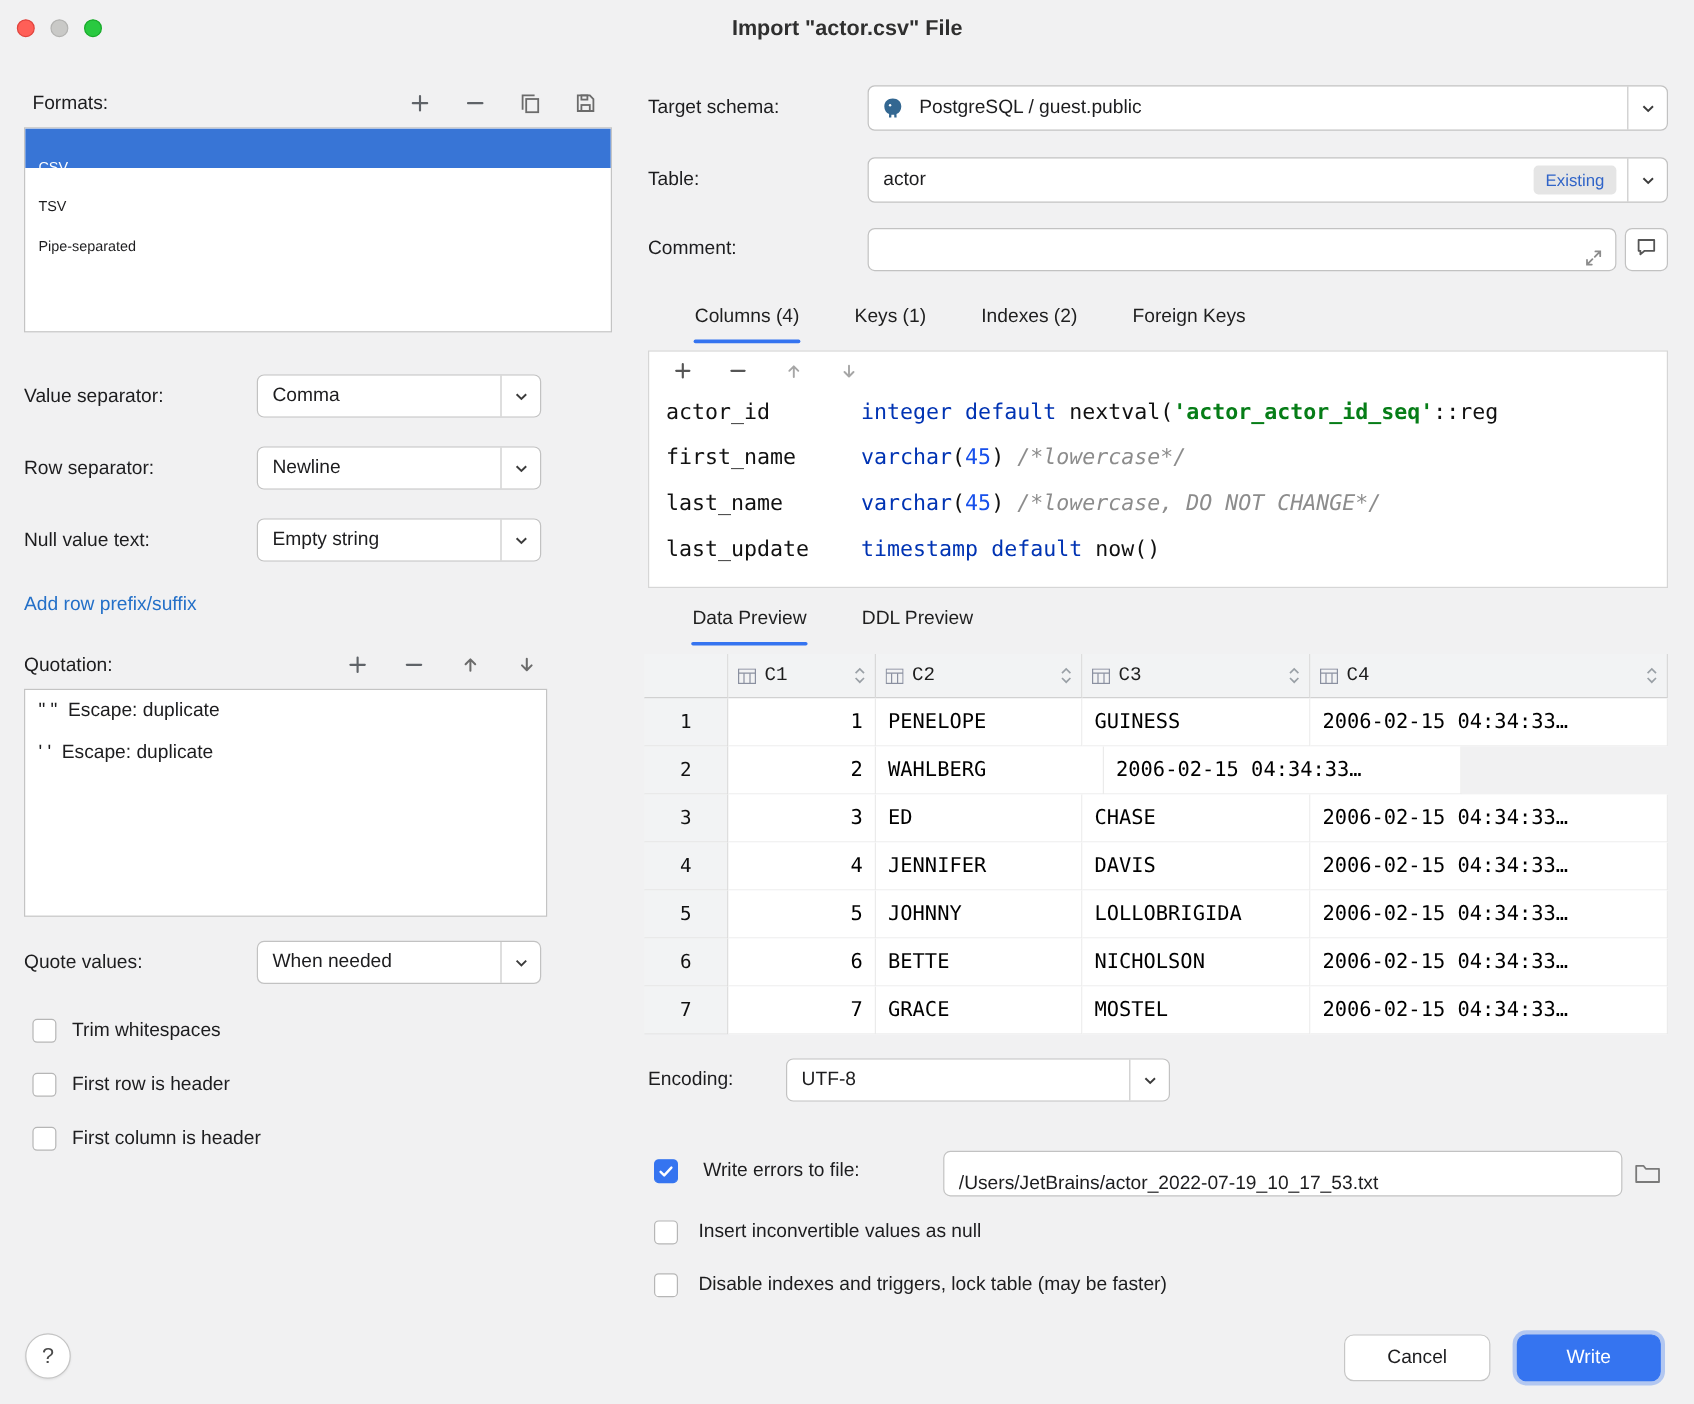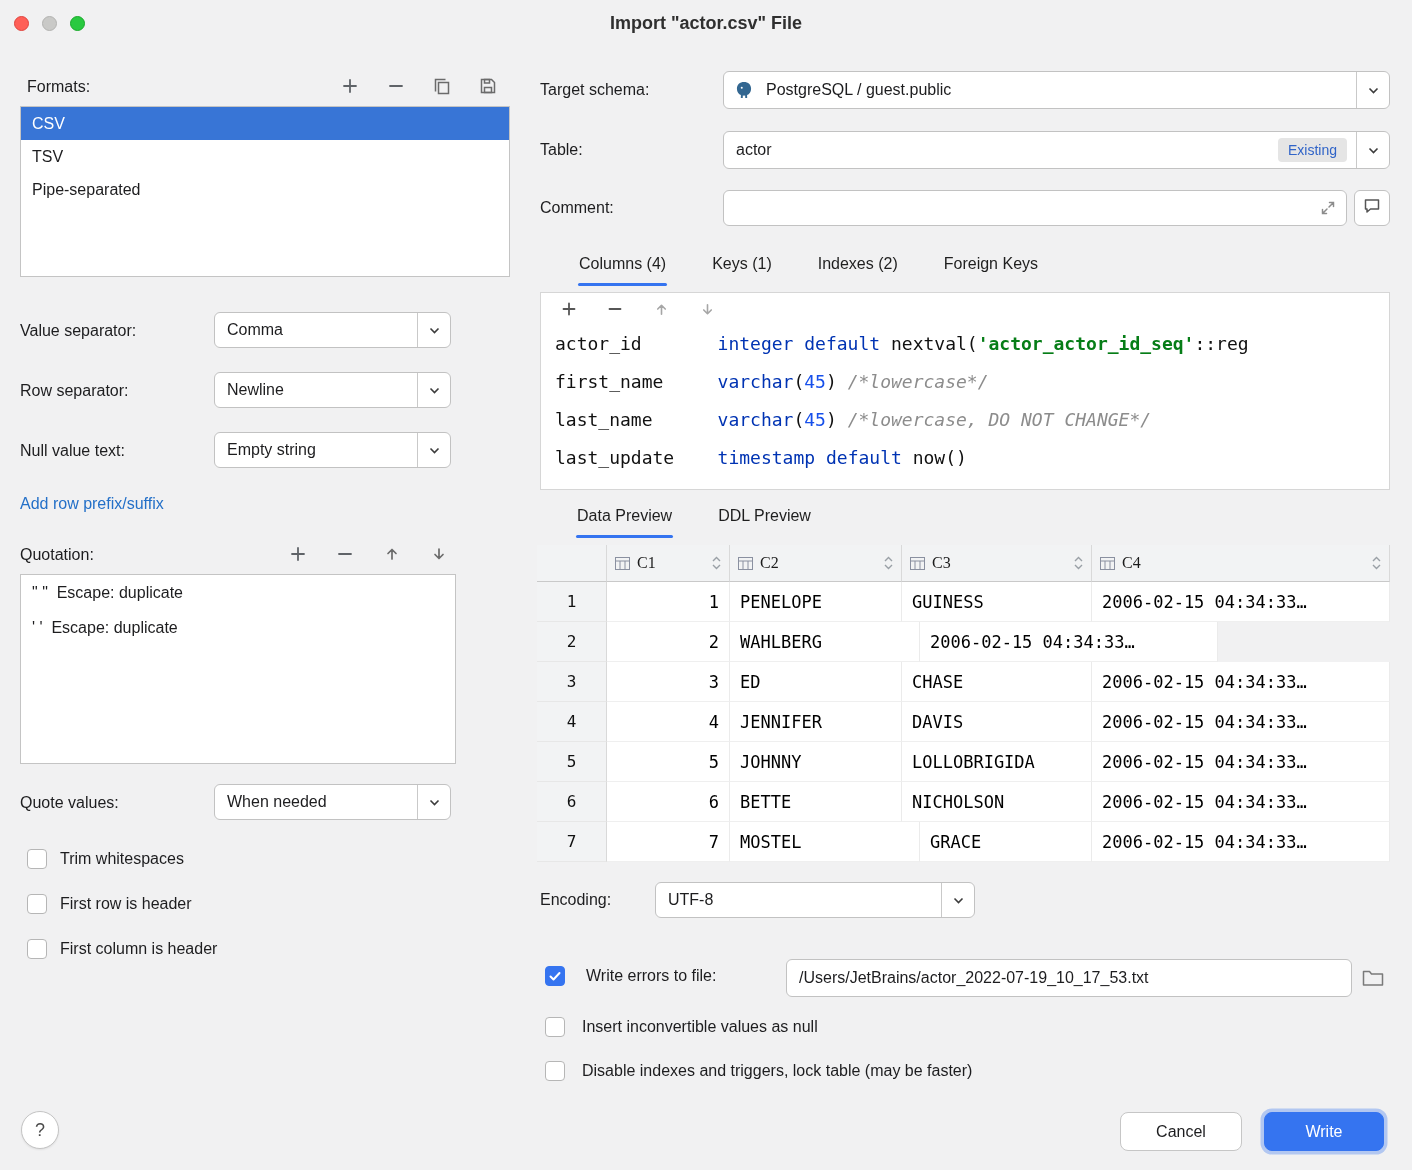--- a/index.html
+++ b/index.html
@@ -8,21 +8,21 @@
   
   .tl{position:absolute;width:15px;height:15px;border-radius:50%;top:16px}
   .tl.red{left:14px;background:#ff5f57;border:1px solid #e0443e}
   .tl.gray{left:42px;background:#c9c9c7;border:1px solid #b3b3b1}
   .tl.green{left:70px;background:#29c940;border:1px solid #18aa2a}
   .title{position:absolute;top:13px;left:0;right:0;text-align:center;font-size:18px;font-weight:bold;color:#2f2f2f}
   
   .lbl{position:absolute;font-size:16px;color:#1d1d1f;white-space:nowrap}
   
   .listbox{position:absolute;background:#fff;border:1px solid #c4c4c4;overflow:hidden}
-  .list-item{height:33px;line-height:33px;padding:0 11px;font-size:16px;white-space:pre}
+  .list-item{height:33px;line-height:33px;padding:16px 11px;font-size:12px;white-space:pre}
   .list-item.selected{background:#3875d6;color:#fff}
   .q-item{height:35px;line-height:35px;padding:0 11px;font-size:16px;white-space:pre}
   
   .icon-row{position:absolute;display:flex;gap:26px;align-items:center}
   .icon-btn{display:inline-flex;width:20px;height:20px;align-items:center;justify-content:center;cursor:default}
   
   .combo{position:absolute;height:36px;background:#fff;border:1px solid #c2c2c2;border-radius:6px;display:flex;align-items:center;cursor:default}
   .combo .val{flex:1;padding:0 12px;font-size:16px;white-space:nowrap;overflow:hidden}
   .combo .arrow-box{width:33px;align-self:stretch;border-left:1px solid #c9c9c9;display:flex;align-items:center;justify-content:center}
   .badge{background:#e5e5e5;color:#3064c8;font-size:14px;line-height:14px;padding:5px 10px;border-radius:4px;margin-right:9px;white-space:nowrap}
@@ -46,29 +46,29 @@
   .tok-s{color:#067d17;font-weight:bold}
   .tok-num{color:#1750eb}
   .tok-c{color:#8c8c8c;font-style:italic}
   
   .grid{position:absolute;left:537px;top:545px;width:853px}
   .ghead,.grow{display:flex}
   .gcell{box-sizing:border-box}
   .corner{width:70px;height:37px;background:#f2f3f4;border-right:1px solid #d9d9d9;border-bottom:1px solid #c9c9c9}
   .hcell{display:flex;align-items:center;height:37px;padding:0 8px;background:#f2f3f4;border-right:1px solid #d9d9d9;border-bottom:1px solid #c9c9c9}
   .hicon{display:inline-flex}
-  .hlabel{margin-left:7px;font-family:Liberation Serif, serif;font-size:16px;color:#1c1c1c}
+  .hlabel{margin-left:7px;font-family:Liberation Mono, monospace;font-size:16px;color:#1c1c1c}
   .hsort{margin-left:auto;display:inline-flex}
   .grow{height:40px}
   .rnum{width:70px;background:#f2f3f4;border-right:1px solid #d9d9d9;border-bottom:1px solid #e7e7e7;display:flex;align-items:center;justify-content:center;font-family:"DejaVu Sans Mono",monospace;font-size:16px;color:#111}
   .dcell{border-right:1px solid #ebebeb;border-bottom:1px solid #efefef;display:flex;align-items:center;padding:0 10px;font-family:"DejaVu Sans Mono",monospace;font-size:17px;color:#000;white-space:nowrap;overflow:hidden;background:#fff}
   .c0{width:123px}.c1{width:172px}.c2{width:190px}.c3{width:298px}
   .dcell.c0{justify-content:flex-end}
   
-  .text-field{position:absolute;background:#fff;border:1px solid #c2c2c2;border-radius:6px;display:flex;align-items:center}
+  .text-field{position:absolute;background:#fff;border:1px solid #c2c2c2;border-radius:6px;display:flex;align-items:flex-end}
   .text-field input{border:none;outline:none;flex:1;font-family:"Liberation Sans",sans-serif;font-size:16px;padding:0 12px;background:transparent;color:#1d1d1f;min-width:0}
   .icon-button{position:absolute;width:36px;height:36px;border:1px solid #c2c2c2;border-radius:6px;background:#fff;display:flex;align-items:center;justify-content:center}
   .ghost-btn{position:absolute;display:flex;align-items:center;justify-content:center}
   
   .btn{position:absolute;height:39px;border-radius:8px;font-size:16px;display:flex;align-items:center;justify-content:center;cursor:default}
   .btn.secondary{background:#fff;border:1px solid #c6c6c6;color:#1d1d1f}
   .btn.primary{background:#3574f0;border:1px solid #3574f0;color:#fff;box-shadow:0 0 0 3.5px rgba(53,116,240,.33)}
   .help-btn{position:absolute;left:21px;top:1111px;width:38px;height:38px;border-radius:50%;border:1px solid #c4c4c4;background:#fff;display:flex;align-items:center;justify-content:center;font-size:18px;color:#4a4a4a;box-shadow:0 1px 2px rgba(0,0,0,.08)}
 </style>
 </head>
@@ -387,22 +387,22 @@
       <div class="grow">
         <div class="gcell rnum">6</div>
         <div class="gcell dcell c0">6</div>
         <div class="gcell dcell c1">BETTE</div>
         <div class="gcell dcell c2">NICHOLSON</div>
         <div class="gcell dcell c3">2006-02-15 04:34:33…</div>
       </div>
       <div class="grow">
         <div class="gcell rnum">7</div>
         <div class="gcell dcell c0">7</div>
+        <div class="gcell dcell c1">GRACE</div>
         <div class="gcell dcell c2">MOSTEL</div>
-        <div class="gcell dcell c1">GRACE</div>
         <div class="gcell dcell c3">2006-02-15 04:34:33…</div>
       </div>
     </div>
 </div>
 
 <div class="lbl" style="left:540px;top:882px;line-height:36px">Encoding:</div>
 <div class="combo" style="left:655px;top:882px;width:320px">
   <span class="val">UTF-8</span>
   <span class="arrow-box">
       <svg width="11" height="7" viewBox="0 0 11 7">

